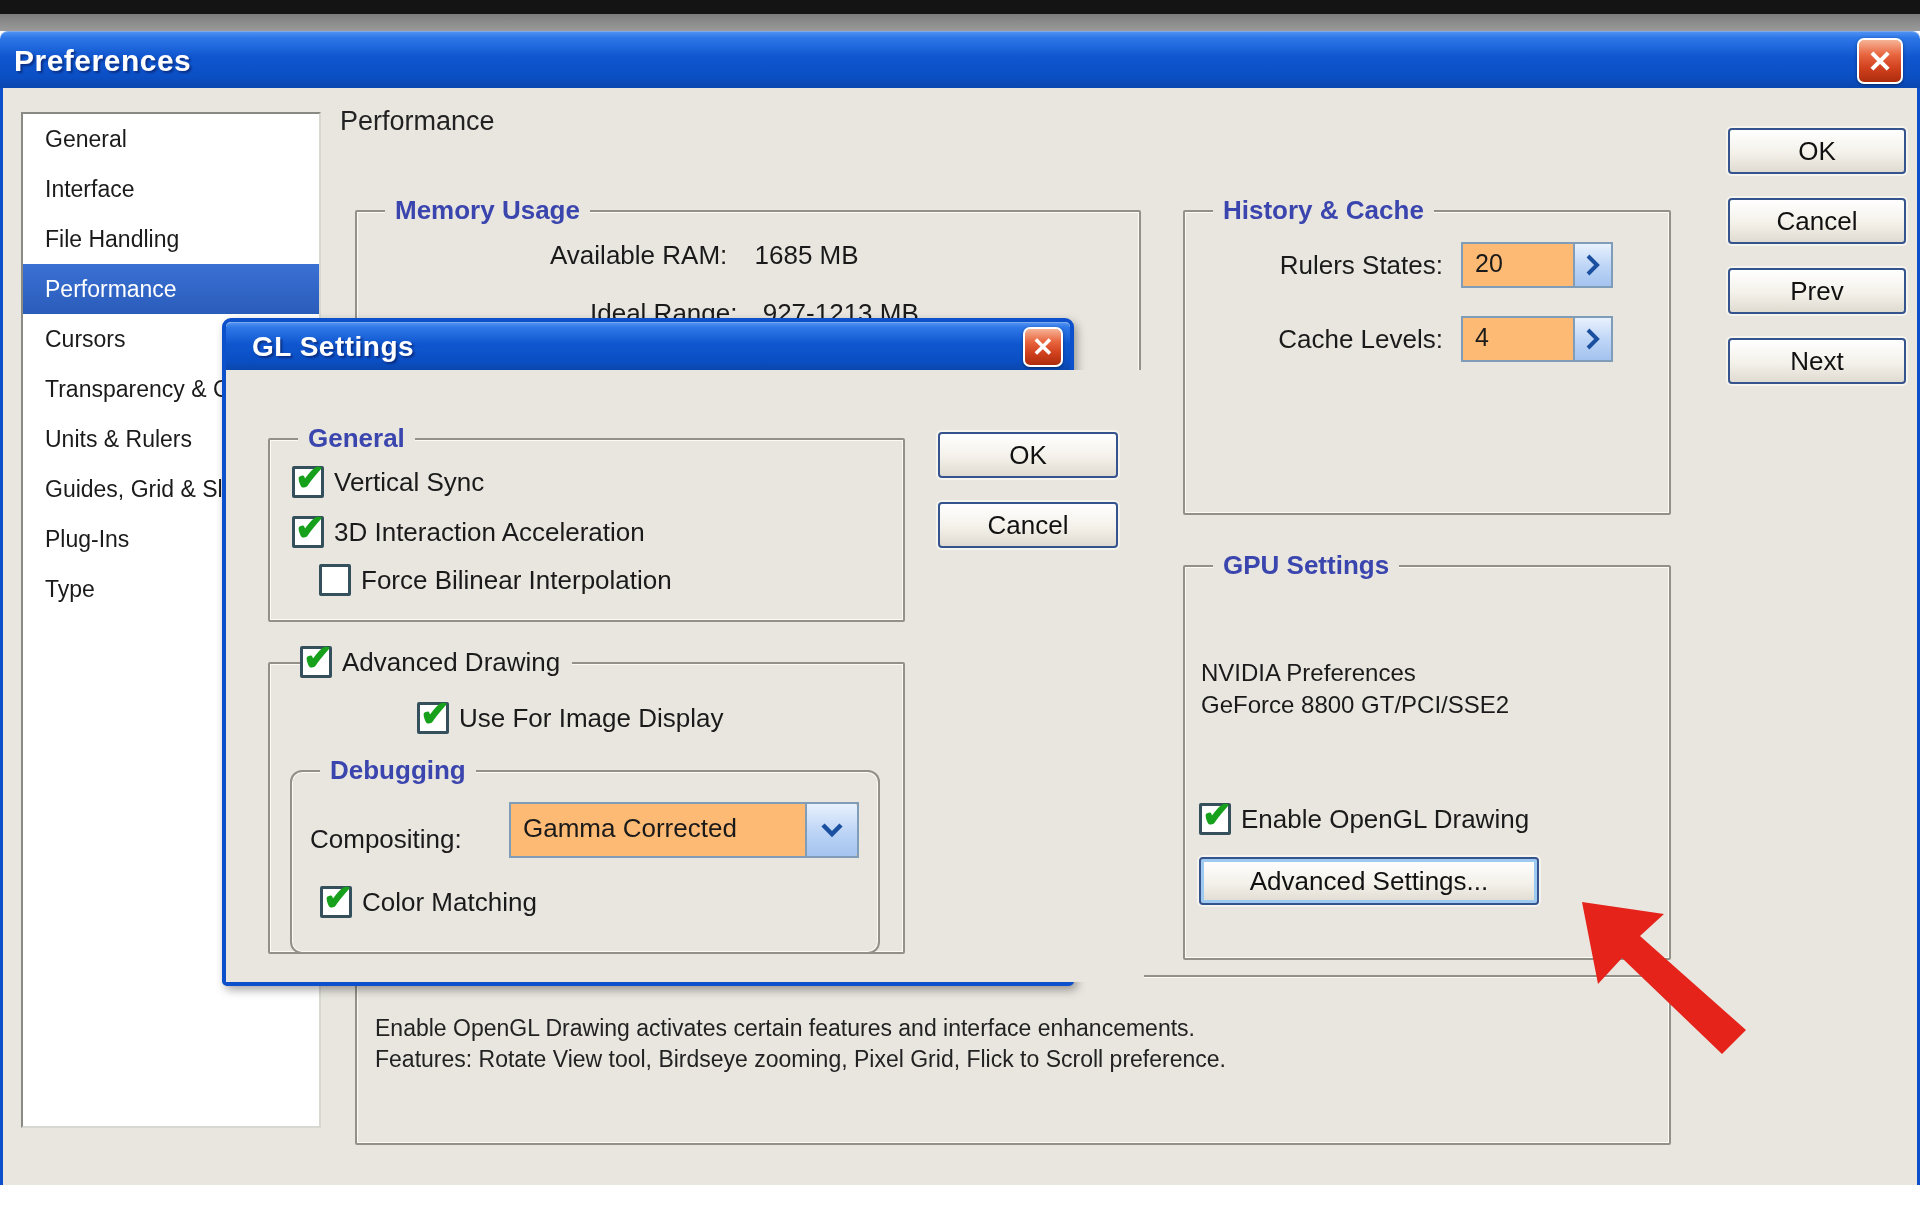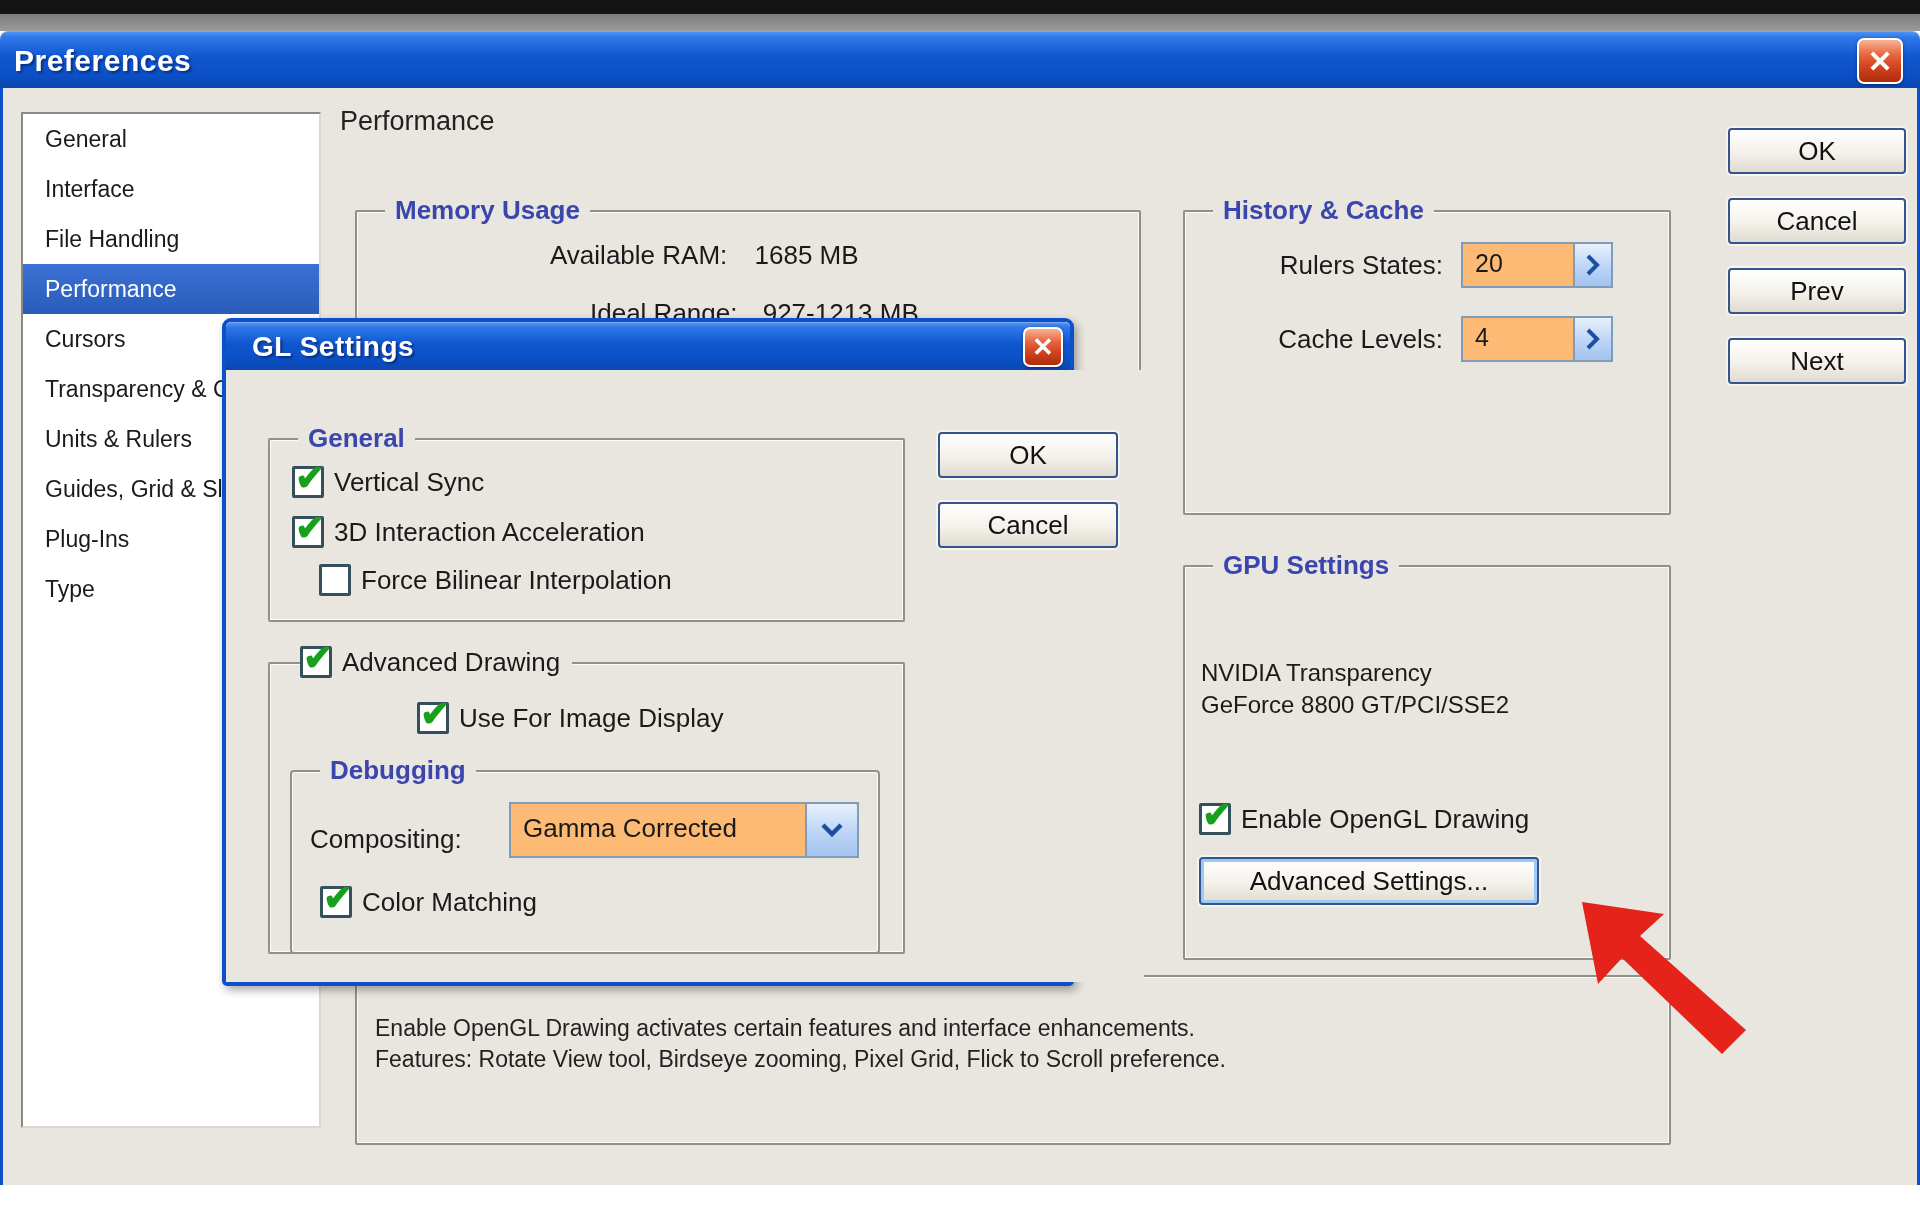--- a/index.html
+++ b/index.html
@@ -85,21 +85,21 @@
     box-shadow:3px 4px 10px rgba(0,0,0,.35); }
   #gl-dialog .titlebar { height:48px; border-radius:5px 5px 0 0; }
   #gl-dialog .titlebar .wtitle { left:26px; line-height:48px; font-size:28px; }
   #gl-dialog .titlebar .closebtn { right:7px; top:4px; width:40px; height:40px; font-size:26px; }
   #gl-body { position:absolute; left:0; top:48px; width:918px; height:612px; background:#e9e6e0; }
   #gl-body .group-label { background:#e9e6e0; }
 
   #gl-general-group { left:42px; top:68px; width:637px; height:184px; }
   #gl-adv-group { left:42px; top:292px; width:637px; height:292px; }
   #gl-debug-group { position:absolute; left:20px; top:106px; width:590px; height:184px;
-    border:2px solid #929087; border-radius:4px; box-shadow:inset 0 0 0 1px #fbfaf7; }
+    border:2px solid #929087; border-radius:12px; box-shadow:inset 0 0 0 1px #fbfaf7; }
   .adv-label-row { position:absolute; left:30px; top:-18px; background:#e9e6e0; padding-right:12px; }
 
   #compositing-label { position:absolute; left:18px; top:52px; font-size:26px; }
   #compositing-combo { left:217px; top:30px; width:350px; height:56px; }
   #compositing-combo .val { font-size:26px; padding-top:9px; }
   #compositing-combo .cbtn { width:52px; border-radius:0 2px 2px 0; }
 
   
   #red-arrow { position:absolute; left:1568px; top:888px; width:190px; height:172px; z-index:20; }
 </style>
@@ -164,21 +164,21 @@
           <span class="cbtn">
             <svg width="14" height="22" viewBox="0 0 14 22">
                 <path d="M2 2 L11 11 L2 20" stroke="#1b4fa0" stroke-width="4" fill="none"></path>
               </svg>
           </span>
         </div>
       </div>
 
       <div class="group" id="gpu-group">
         <span class="group-label">GPU Settings</span>
-        <div class="gpu-text" style="top:92px; font-weight:500;">NVIDIA Transparency</div>
+        <div class="gpu-text" style="top:92px; font-weight:500;">NVIDIA Preferences</div>
         <div class="gpu-text" style="top:124px; font-weight:500;">GeForce 8800 GT/PCI/SSE2</div>
         <div class="cbrow" style="left:14px; top:236px;">
           <span class="cb">
               <span class="tick">✔</span>
             </span>
           <span class="cblabel">Enable OpenGL Drawing</span>
         </div>
         <div class="xpbtn default-focus" style="left:14px; top:290px; width:340px; height:48px;">
           <span>Advanced Settings...</span>
         </div>

